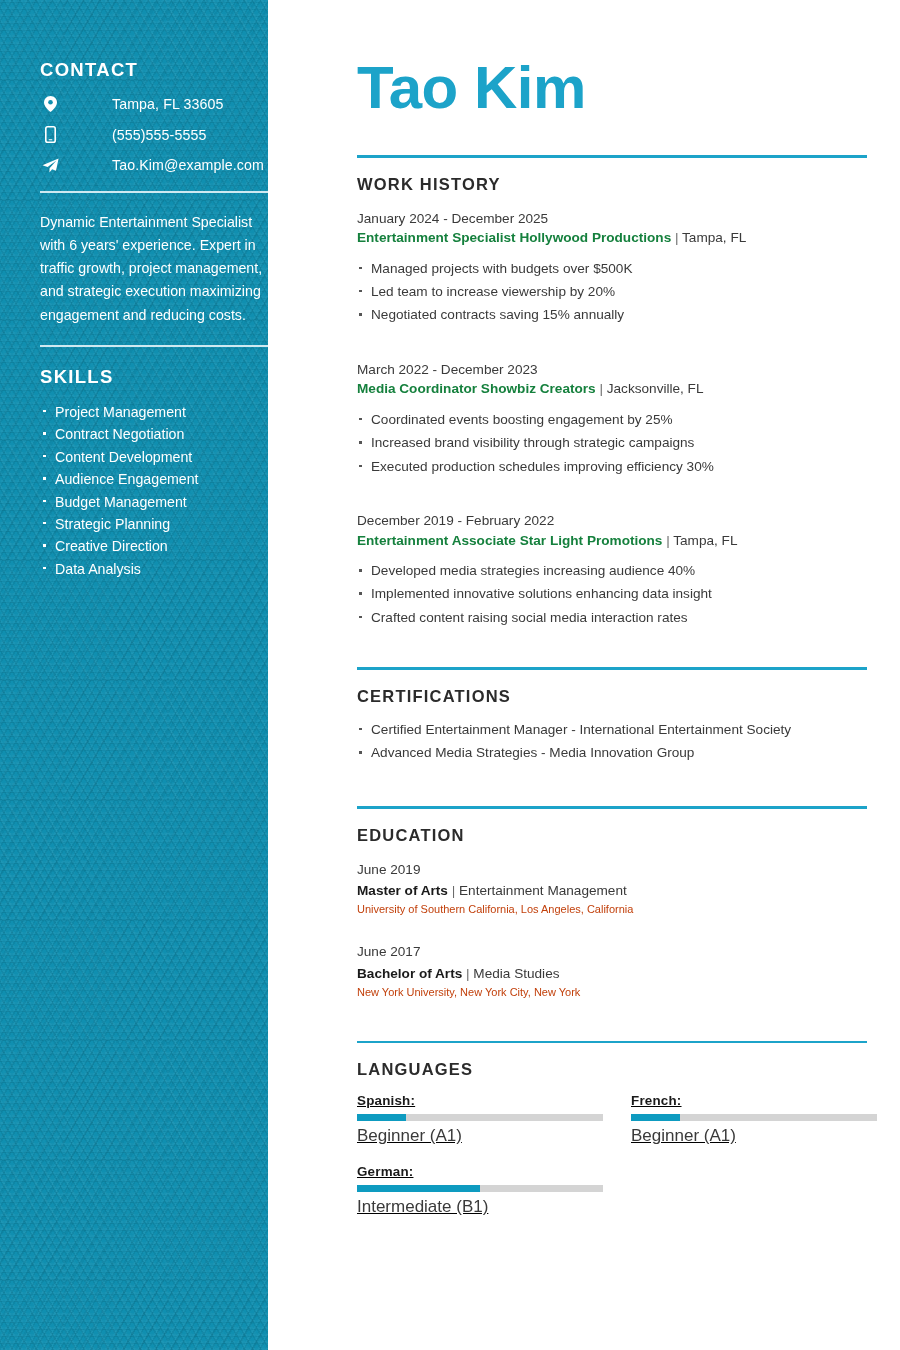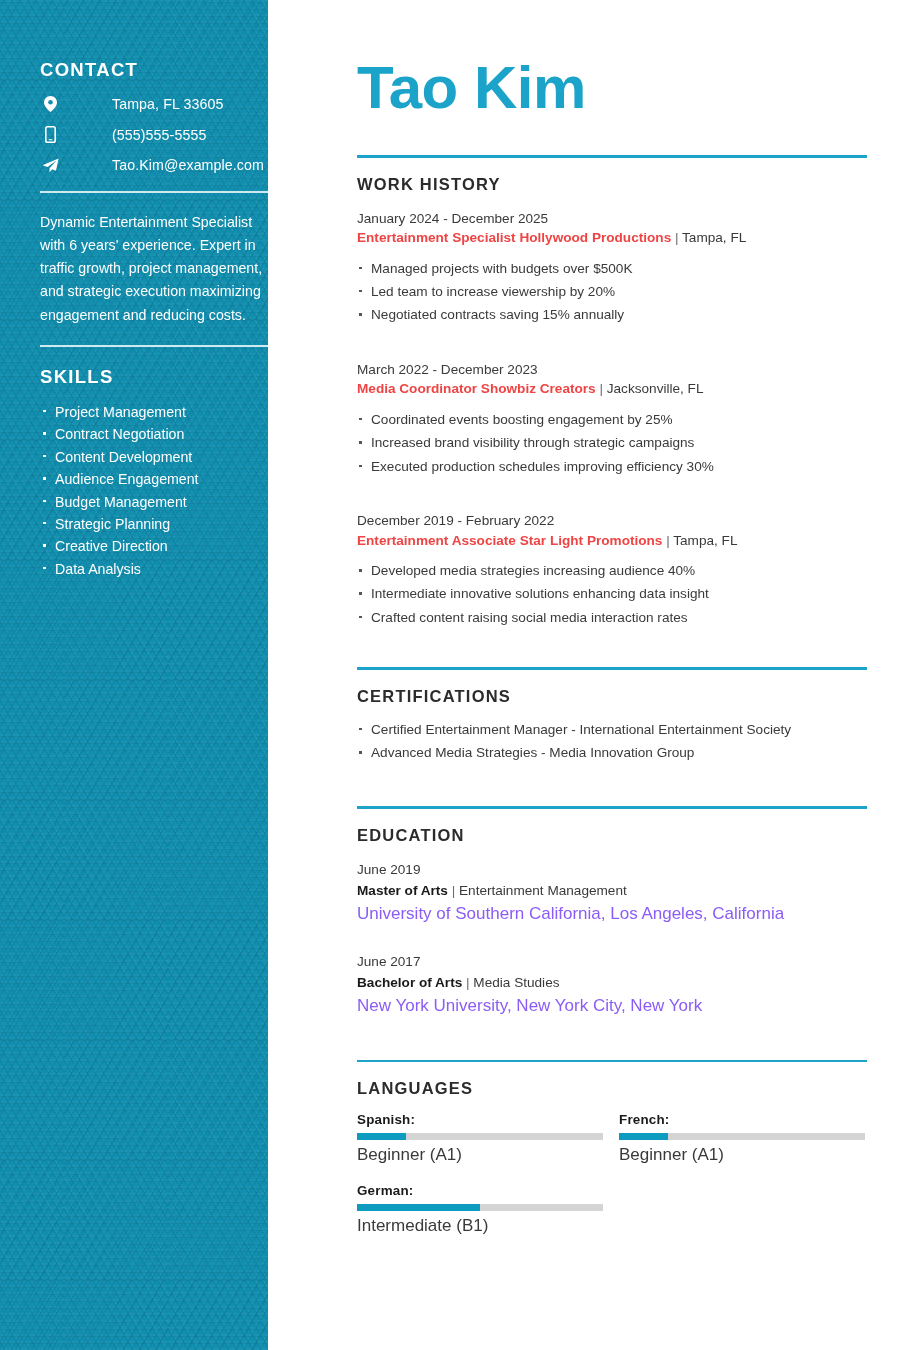--- a/index.html
+++ b/index.html
@@ -168,21 +168,21 @@
   .job-date {
     font-size: 13.6px;
     color: #3a3a3a;
     line-height: 1.45;
   }
   .job-title-line {
     font-size: 13.6px;
     color: #3a3a3a;
     line-height: 1.5;
   }
-  .job-title-line b { color: #ef4444; font-weight: bold; }
+  .job-title-line b { color: #15803d; font-weight: bold; }
   .job-sep { color: #6b6b6b; }
 
   .bullets { list-style: none; margin-top: 8px; }
   .bullets li {
     position: relative;
     font-size: 13.6px;
     line-height: 1.72;
     padding-left: 14px;
     color: #3a3a3a;
   }
@@ -190,27 +190,28 @@
     content: "";
     position: absolute;
     left: 2px; top: 10px;
     width: 2.5px; height: 2.5px;
     background: #555;
   }
 
   .edu-date { font-size: 13.6px; color: #3a3a3a; line-height: 1.5; }
   .edu-deg { font-size: 13.6px; color: #3a3a3a; line-height: 1.55; }
   .edu-deg b { color: #1a1a1a; font-weight: bold; }
-  .edu-school { font-size: 17px; color: #8b5cf6; line-height: 1.55; }
+  .edu-school { font-size: 11px; color: #c2410c; line-height: 1.55; }
 
   
   .lang-grid {
     display: grid;
     grid-template-columns: 262px 262px;
-    column-gap: 0px;
+    column-gap: 12px;
+    text-decoration: underline;
   }
   .lang-cell { width: 246px; }
   .lang-name {
     font-size: 13.4px;
     font-weight: bold;
     color: #1a1a1a;
     letter-spacing: 0.2px;
     margin-bottom: 6px;
   }
   .lang-track {
@@ -323,21 +324,21 @@
         <li>Increased brand visibility through strategic campaigns</li>
         <li>Executed production schedules improving efficiency 30%</li>
       </ul>
     </div>
 
     <div style="margin-top:33px">
       <div class="job-date">December 2019 - February 2022</div>
       <div class="job-title-line"><b>Entertainment Associate Star Light Promotions</b> <span class="job-sep">|</span> <span>Tampa, FL</span></div>
       <ul class="bullets">
         <li>Developed media strategies increasing audience 40%</li>
-        <li>Intermediate innovative solutions enhancing data insight</li>
+        <li>Implemented innovative solutions enhancing data insight</li>
         <li>Crafted content raising social media interaction rates</li>
       </ul>
     </div>
 
     <div style="height:38px"></div>
     <div class="rule"></div>
     <h2 class="sec-heading" style="margin-top:17px">CERTIFICATIONS</h2>
     <ul class="bullets" style="margin-top:12px">
       <li>Certified Entertainment Manager - International Entertainment Society</li>
       <li>Advanced Media Strategies - Media Innovation Group</li>

